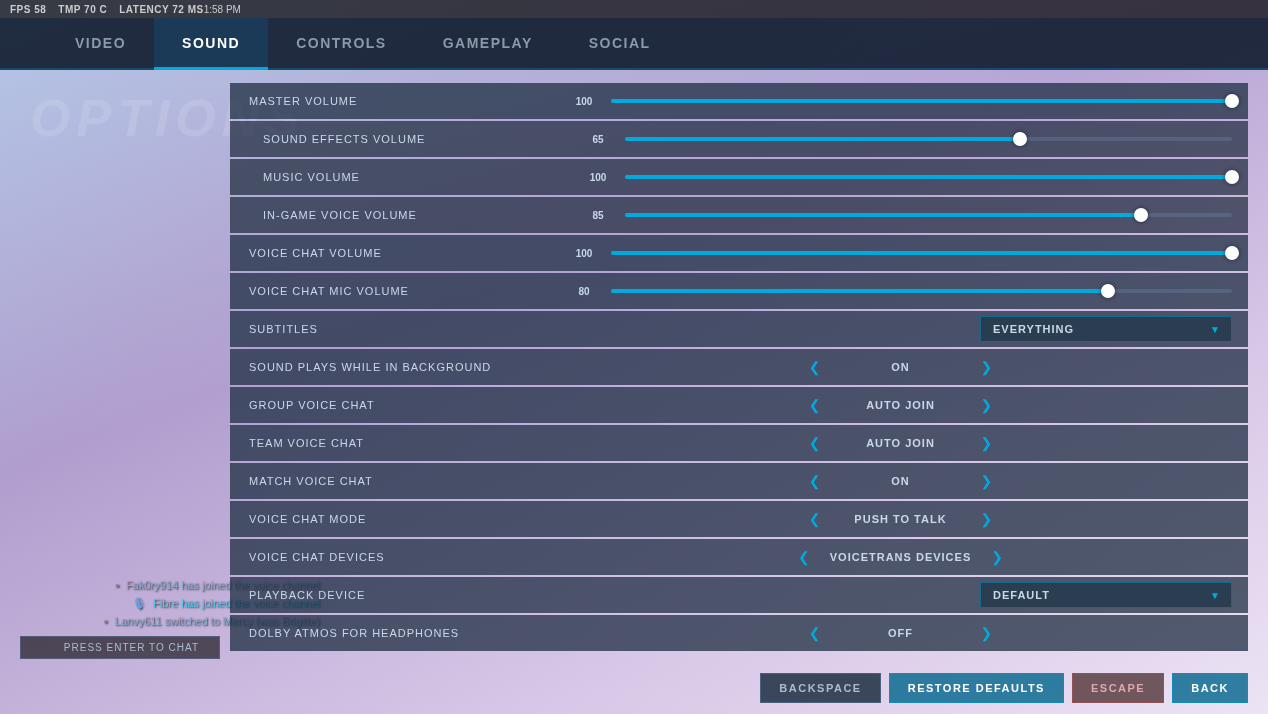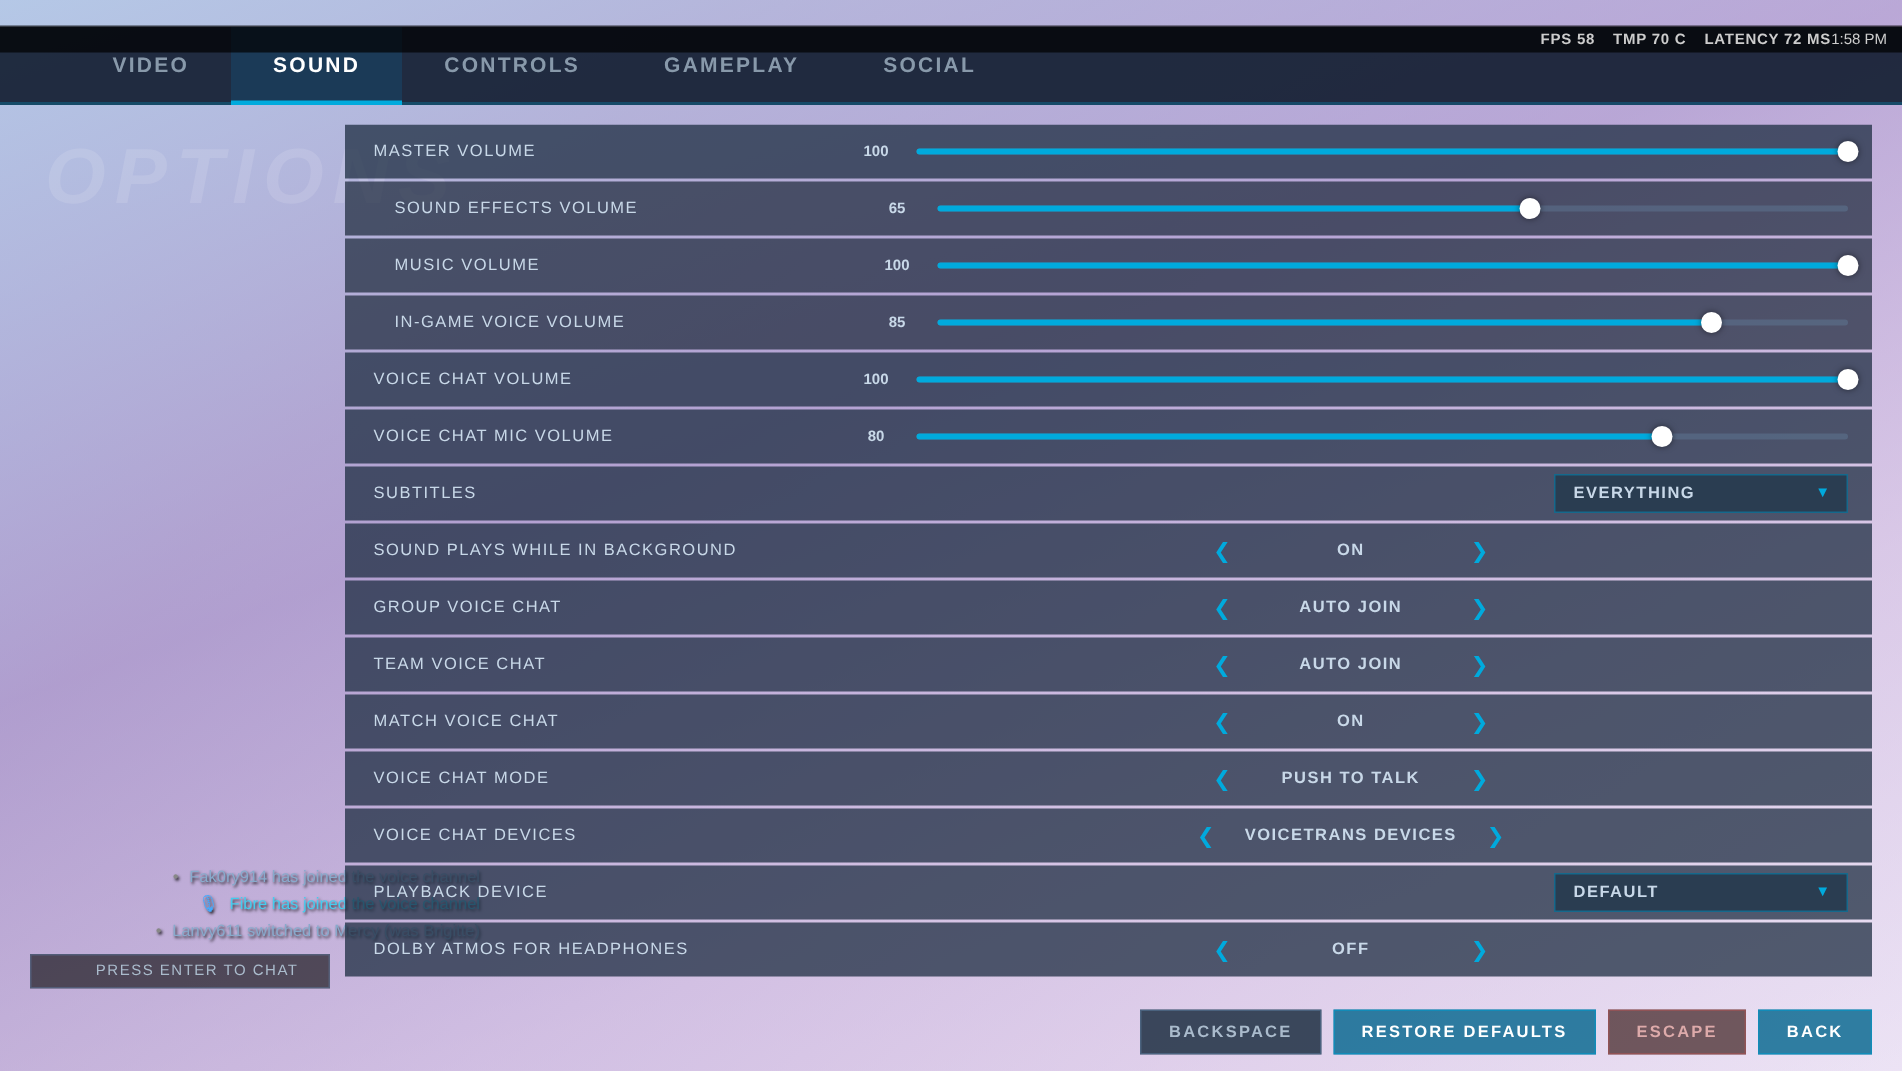--- a/index.html
+++ b/index.html
@@ -17,27 +17,27 @@
       position: absolute;
       top: 0; left: 0; right: 0; bottom: 0;
       background: 
         linear-gradient(160deg, rgba(180,200,230,0.8) 0%, rgba(160,140,200,0.6) 40%, rgba(200,180,220,0.5) 70%, rgba(230,220,240,0.4) 100%);
       pointer-events: none;
     }
 
     
     .status-bar {
       position: absolute;
-      top: 17px; left: 0; right: 0;
+      top: 0; left: 0; right: 0;
       height: 18px;
       background: rgba(0,0,0,0.7);
       display: flex;
       align-items: center;
       padding: 0 10px;
-      justify-content: flex-end;
+      justify-content: flex-start;
       z-index: 100;
     }
     .status-bar-left {
       display: flex;
       gap: 12px;
     }
     .status-item {
       color: #aaa;
       font-size: 10px;
       font-weight: bold;
@@ -222,21 +222,21 @@
     }
     .dropdown-select {
       background: rgba(40,60,80,0.95);
       border: 1px solid rgba(0,150,200,0.5);
       color: #c8d8e8;
       font-size: 11px;
       font-weight: bold;
       letter-spacing: 1px;
       text-transform: uppercase;
       padding: 6px 30px 6px 12px;
-      width: 196px;
+      width: 252px;
       cursor: pointer;
       appearance: none;
       outline: none;
     }
 
     
     .chat-area {
       position: absolute;
       bottom: 55px;
       left: 20px;

